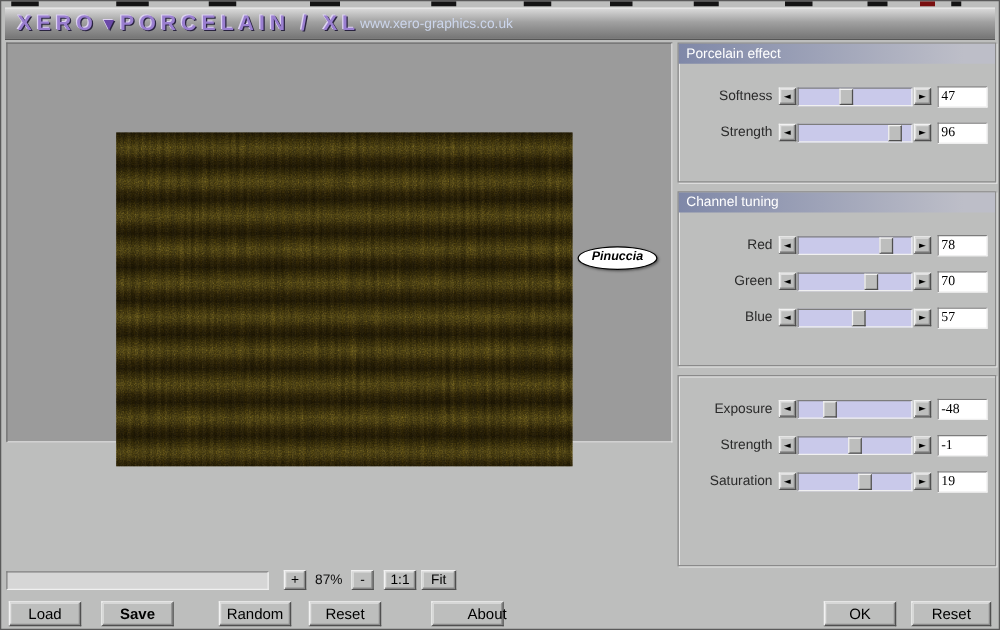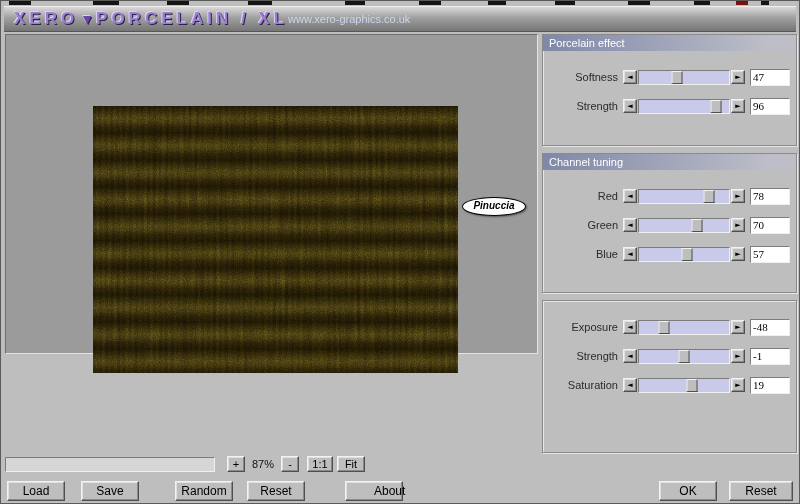--- a/index.html
+++ b/index.html
@@ -104,21 +104,21 @@
 
   
   .buttonbar{position:absolute;left:4px;top:478px;right:4px;height:22px;
     display:flex;align-items:flex-end;}
   .btn{
     width:58px;height:20px;font-size:12px;background:#bdbebd;
     border:1px solid;border-color:#f2f2f2 #4f4f4f #4f4f4f #f2f2f2;
     box-shadow:inset -1px -1px 0 #8a8a8a,inset 1px 1px 0 #e0e0e0;cursor:default;
     font-family:"Liberation Sans",sans-serif;padding:0;
   }
-  .b-load{margin-left:2px;} .b-save{margin-left:16px;} .b-random{margin-left:36px;}
+  .b-load{margin-left:2px;} .b-save{margin-left:16px;font-weight:bold;} .b-random{margin-left:36px;}
   .b-reset{margin-left:14px;} .b-about{margin-left:40px;padding-left:28px;}
   .spacer{flex:1;}
   .b-ok{} .b-cancel{margin-left:12px;width:64px;margin-right:2px;}
 </style>
 </head>
 <body>
 
 <div class="window">
 
   <div class="remnants">

